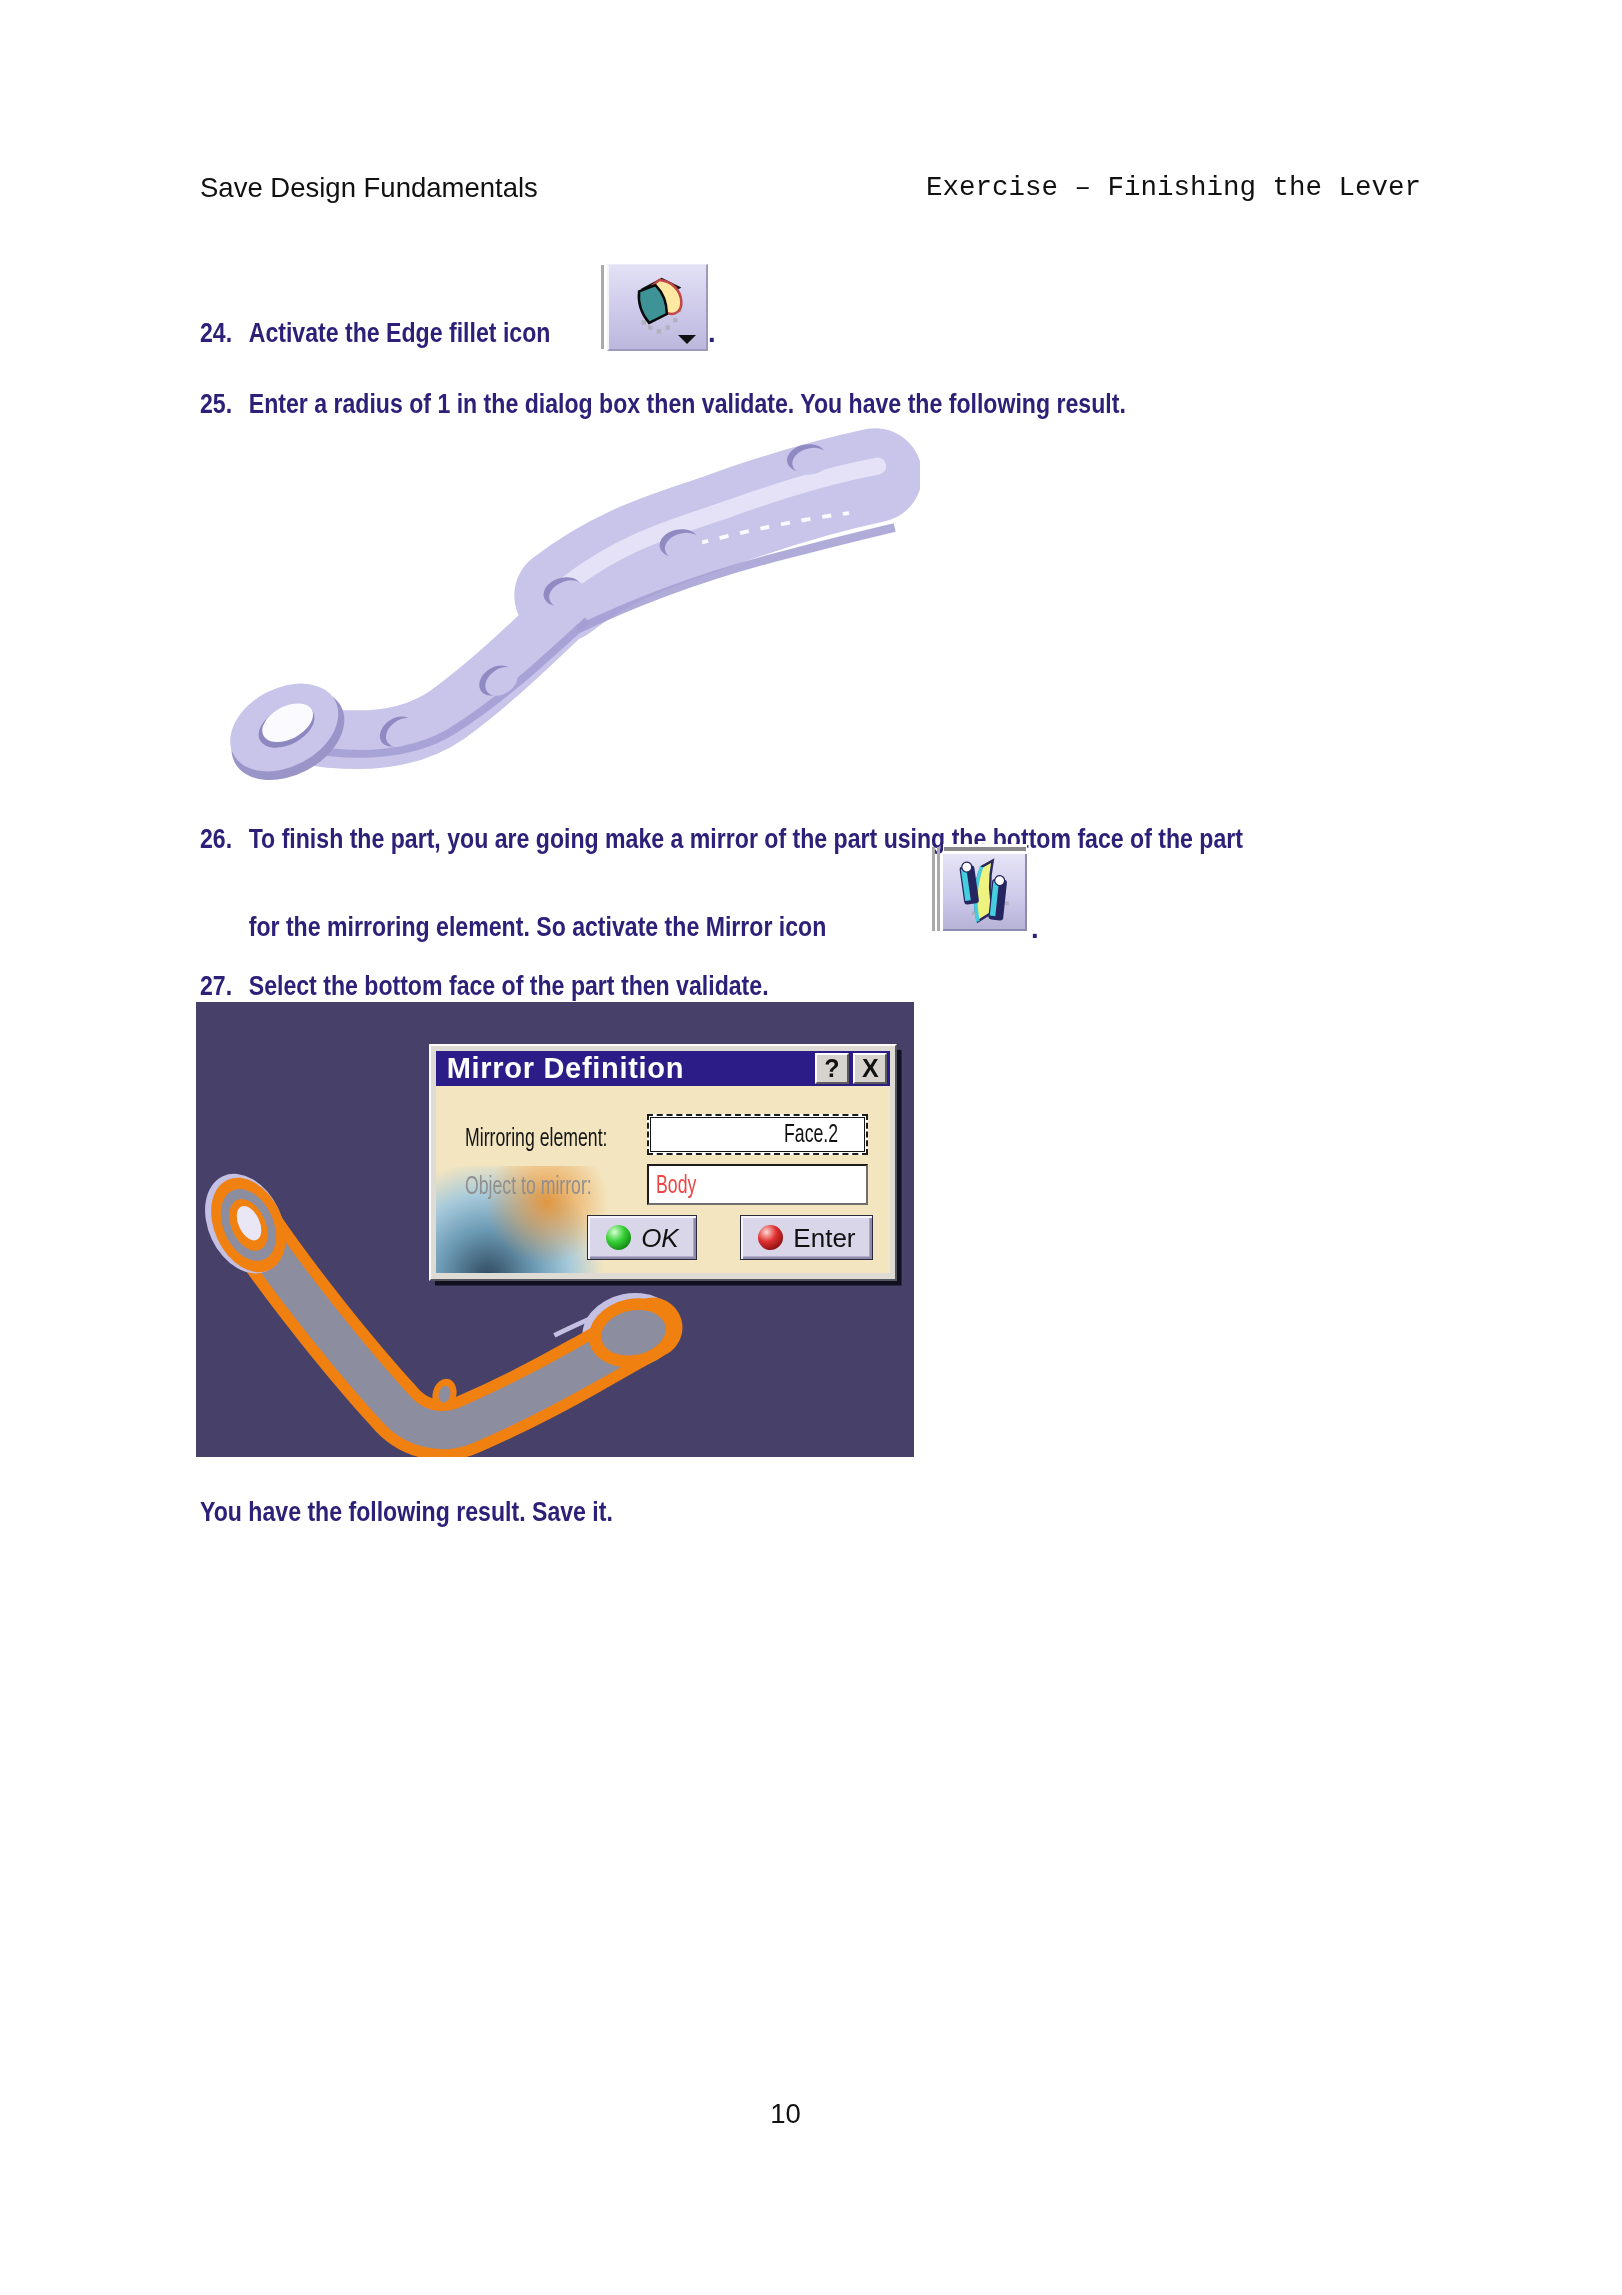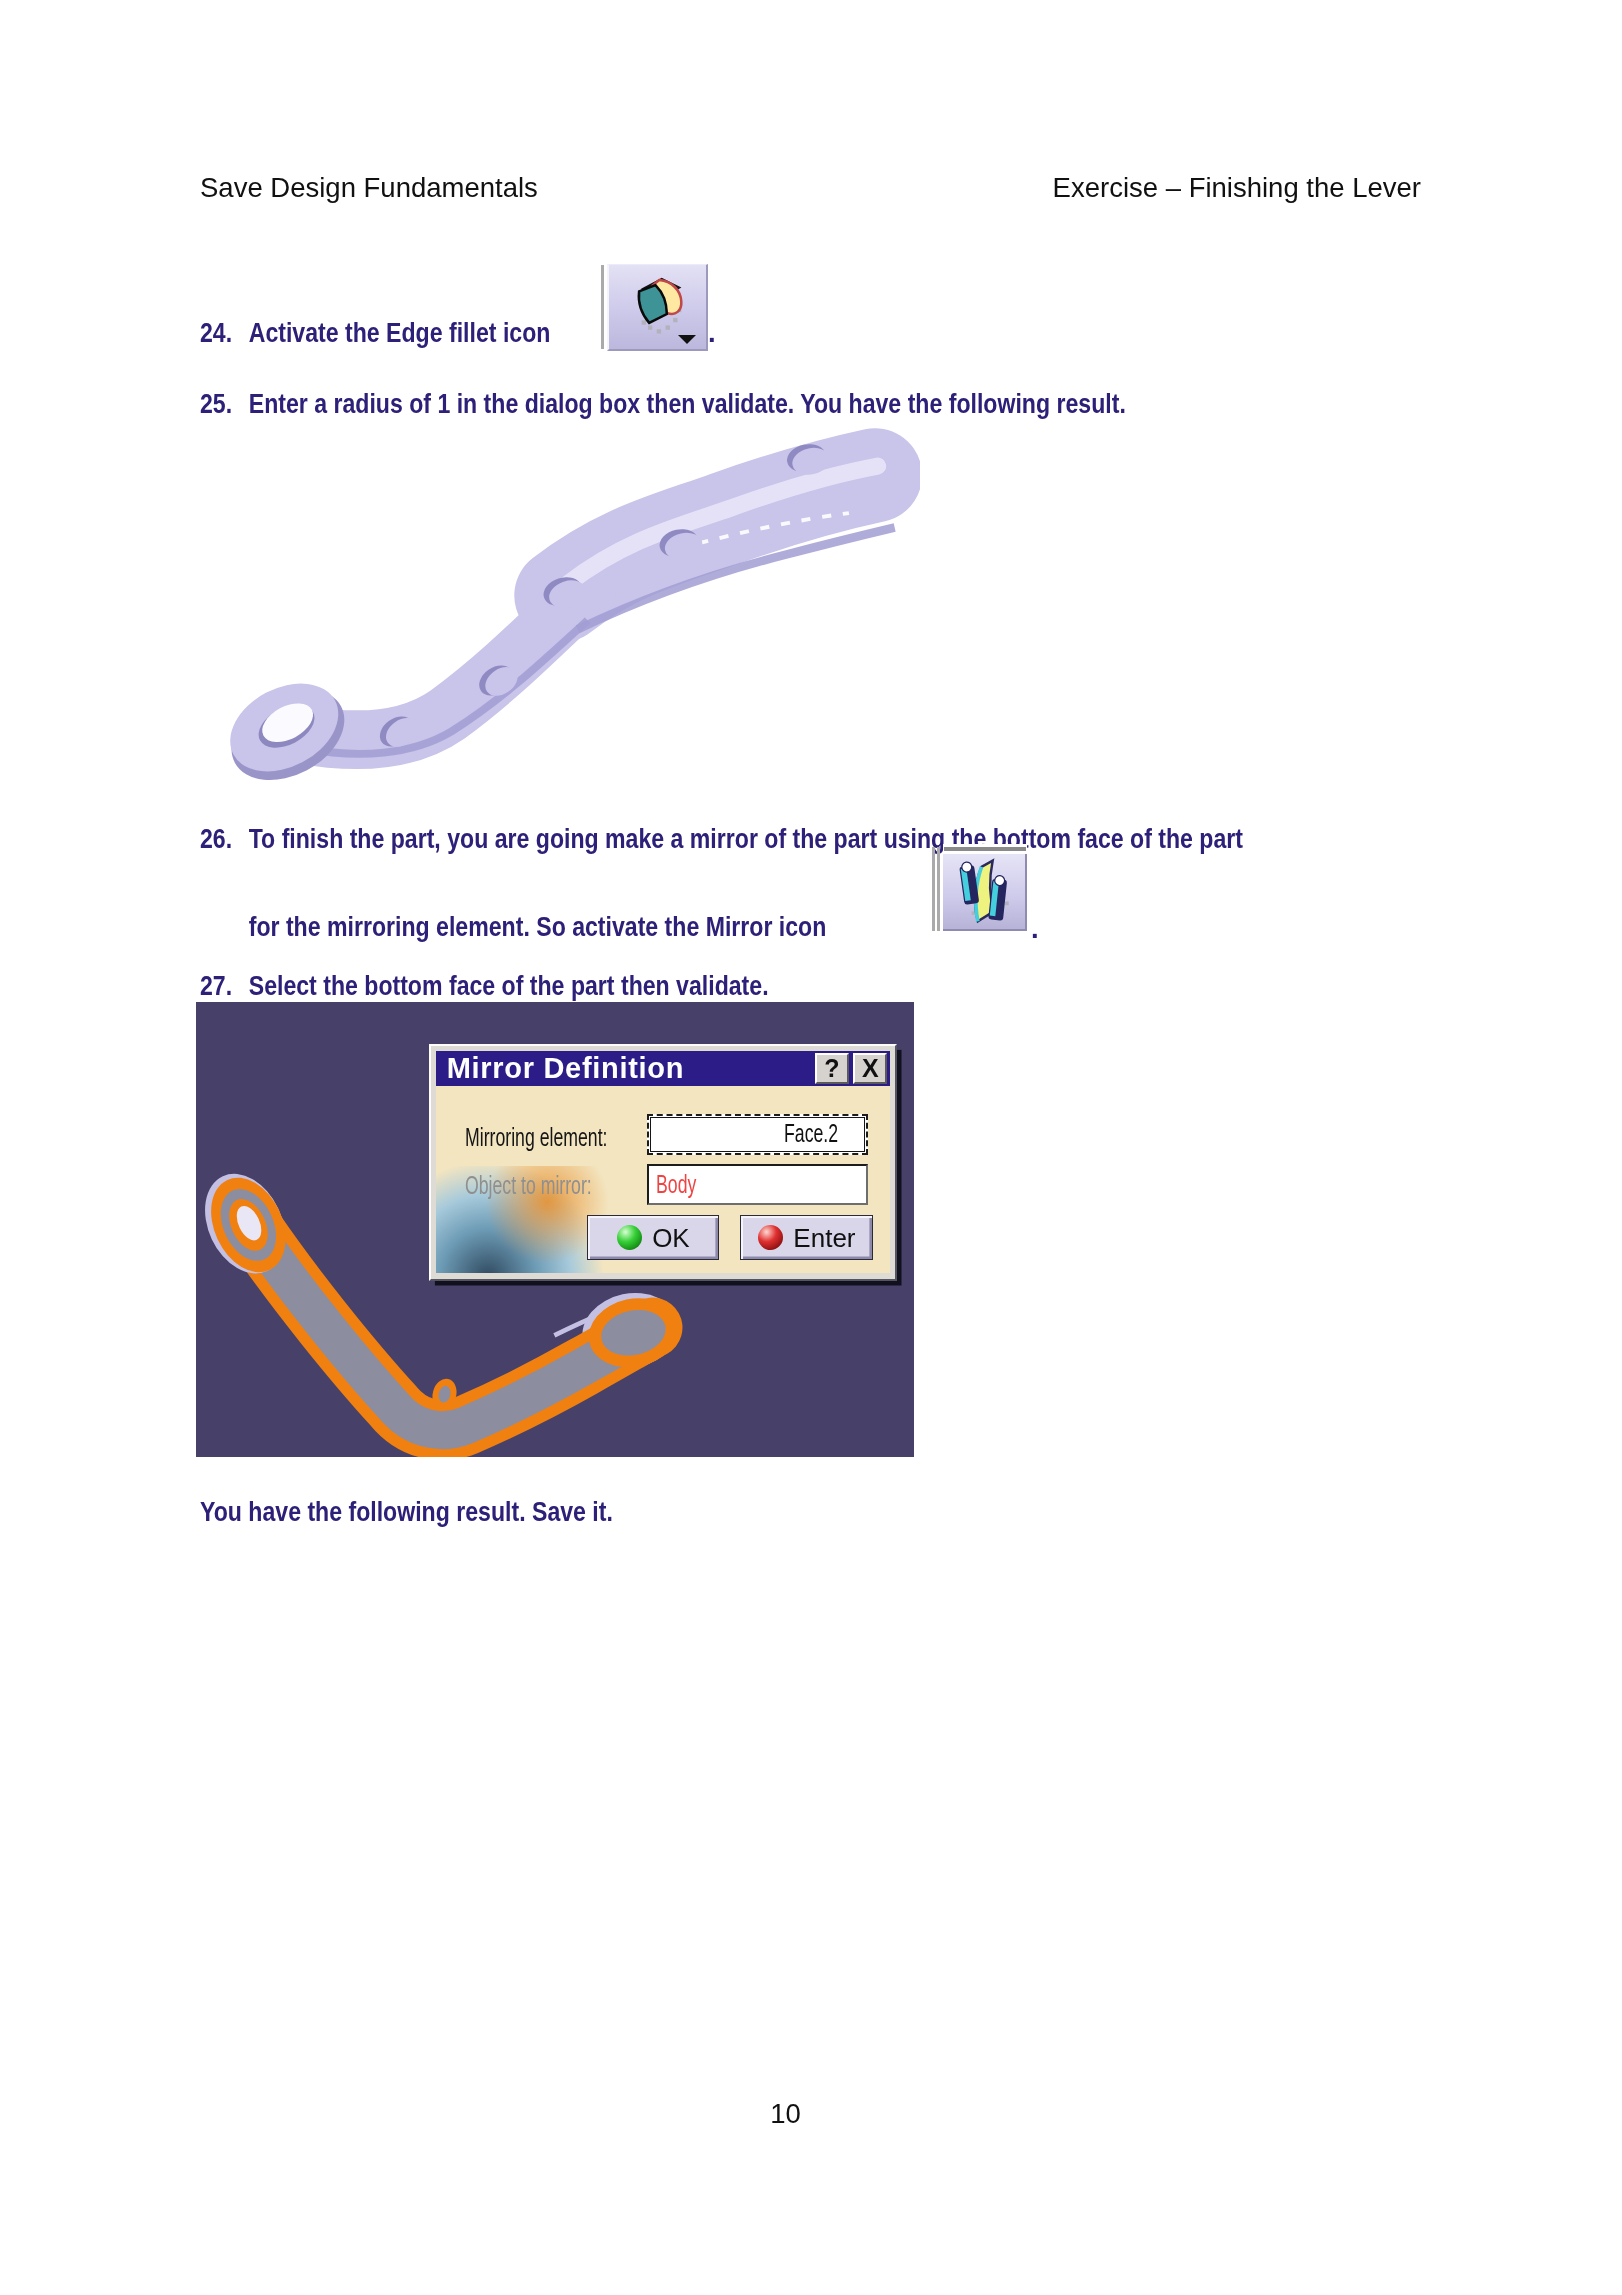--- a/index.html
+++ b/index.html
@@ -55,32 +55,32 @@
   .dfield .inner{position:absolute;inset:1.3px;border:1.3px solid #151515;background:#fff;
                  font:400 26px/31px "Liberation Sans",sans-serif;color:#111;
                  white-space:nowrap;overflow:hidden;padding-left:5.2px;
                  transform-origin:0 50%;}
   .dfield.plain .inner{border:none;color:#ef4444;line-height:34px;}
   .dfield .inner span{display:inline-block;transform:scaleX(.68);transform-origin:0 50%;}
   .dbtn{position:absolute;top:129px;height:45px;box-sizing:border-box;background:#dad6ea;
         border:1.3px solid #2a2a3a;box-shadow:inset 2px 2px 0 #f5f3fc, inset -2.6px -2.6px 0 #8d89ab;
         display:flex;align-items:center;justify-content:center;gap:10.5px;
         font:400 26px/26px "Liberation Sans",sans-serif;color:#111;}
-  .dbtn.ok{left:151px;width:132px;} .dbtn.cancel{left:304px;width:133px;}
+  .dbtn.ok{left:151px;width:110px;font-style:italic;} .dbtn.cancel{left:304px;width:133px;}
   .ball{width:25px;height:25px;border-radius:50%;}
   .ball.green{background:radial-gradient(circle at 34% 28%, #d6ffd2 0%, #38d038 40%, #0b7c0b 85%);}
   .ball.red{background:radial-gradient(circle at 34% 28%, #ffd8d2 0%, #e03030 40%, #7c0b0b 85%);}
 </style>
 </head>
 <body>
 
 <div class="page">
 
   <div class="hdr" style="left:200px;">Save Design Fundamentals</div>
-  <div class="hdr" style="right:201px;">Exercise – Finishing the Lever</div>
+  <div class="hdr" style="right:201px;font-family:Liberation Mono, monospace;">Exercise – Finishing the Lever</div>
 
   <div class="step" style="left:200px;top:315px;">
     <span class="num">24.</span>
     <span>Activate the Edge fillet icon</span>
   </div>
   <div class="sep-bar" style="left:601px;top:265px;height:84px;"></div>
   <div class="iconbtn" style="left:607px;top:264px;width:97px;height:84px;">
     <svg width="63" height="63" viewBox="0 0 100 100">
       <g fill="#b2b2bc">
         <rect x="34" y="84" width="7" height="7"></rect>

